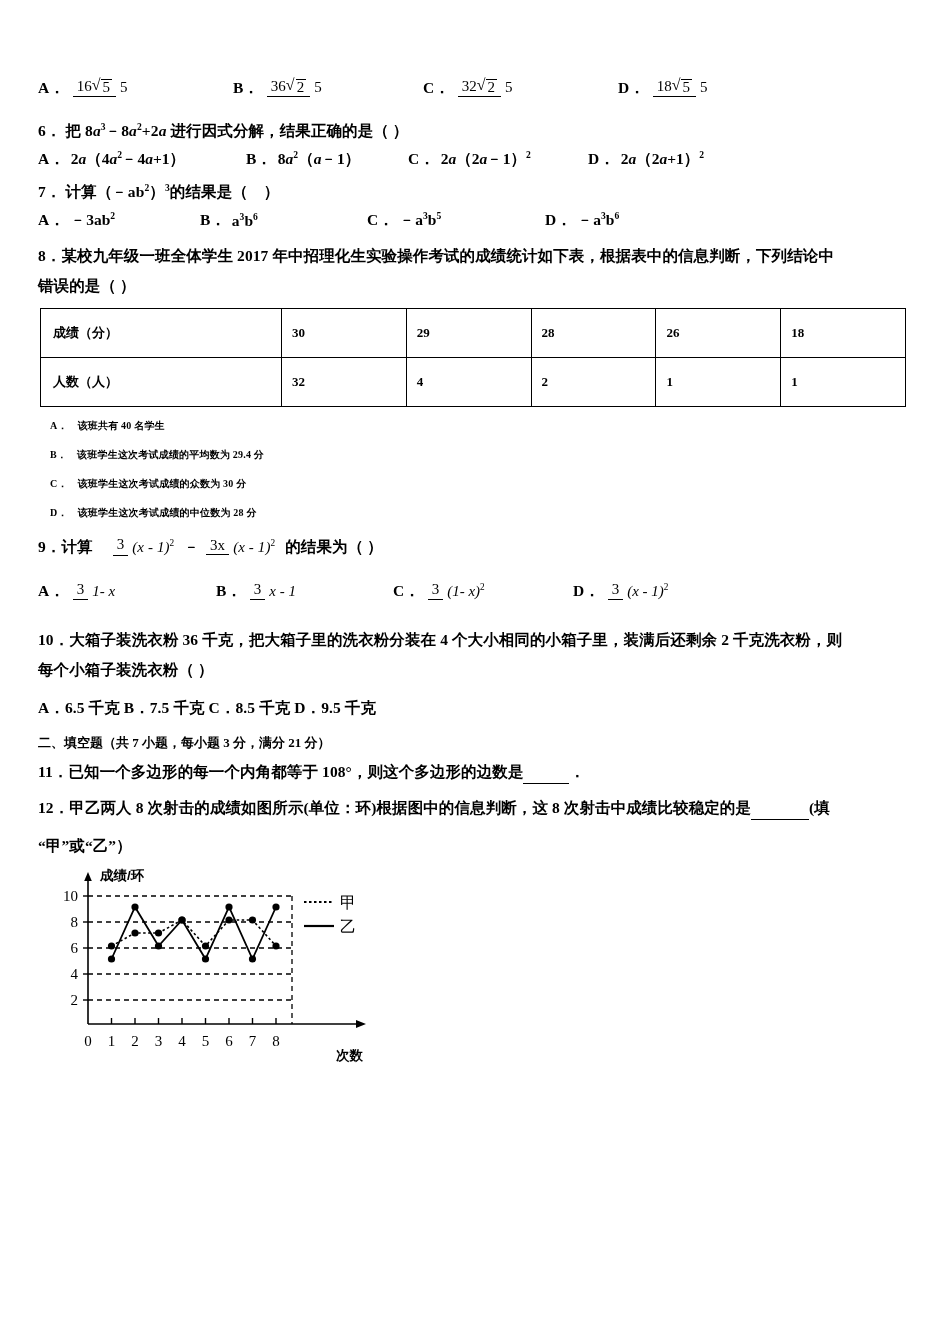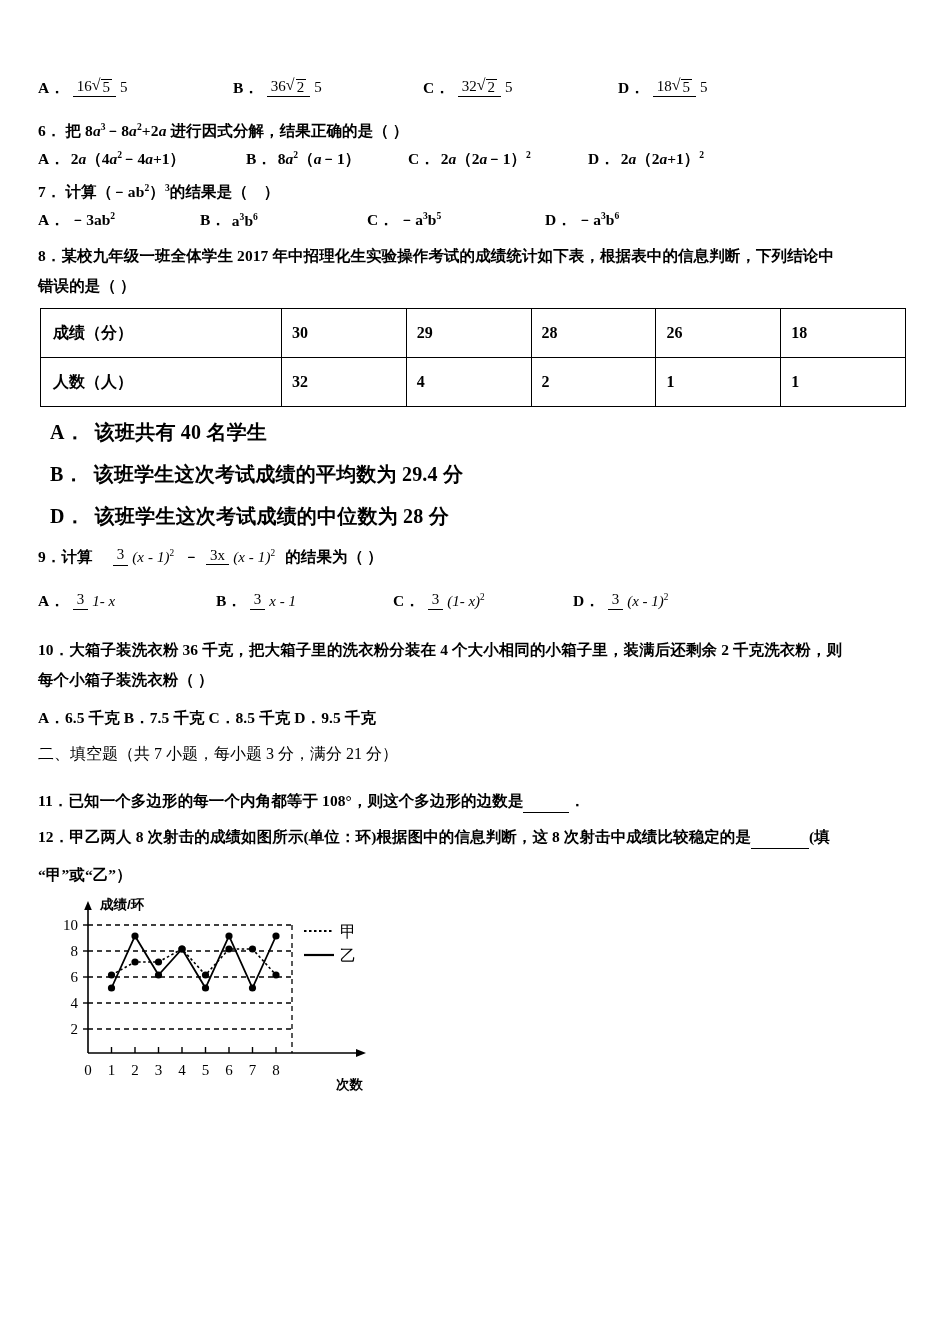--- a/index.html
+++ b/index.html
@@ -94,41 +94,41 @@
   
   table.score-table {
     border-collapse: collapse;
     width: 866px;
     margin: 10px 0 12px 2px;
     table-layout: fixed;
   }
   table.score-table td {
     border: 1.1px solid #000;
     height: 44px;
-    font-size: 16px;
+    font-size: 13px;
     font-weight: bold;
     padding: 2px 10px;
     vertical-align: middle;
   }
   table.score-table td.hdr { width: 218px; }
   table.score-table tr td:first-child { padding-left: 12px; }
 
   .abcd-list { margin: 4px 0 10px 12px; }
   .abcd-list .item {
-    font-size: 20px;
+    font-size: 10px;
     font-weight: bold;
     margin-bottom: 15px;
     letter-spacing: 0.2px;
   }
   .abcd-list .item .ltr { margin-right: 10px; }
 
   .sec-head {
-    font-size: 16px;
-    font-weight: normal;
-    margin: 14px 0 24px 0;
+    font-size: 13px;
+    font-weight: bold;
+    margin: 14px 0 8px 0;
   }
 
   .blank-line {
     display: inline-block;
     border-bottom: 1.3px solid #000;
     width: 46px;
     height: 13px;
     vertical-align: bottom;
   }
   .blank-line.wide { width: 58px; }
@@ -250,20 +250,23 @@
       </tr>
     </tbody>
       </table>
 
     <div class="abcd-list">
       <div class="item">
         <span class="ltr">A．</span><span>该班共有 40 名学生</span>
       </div>
       <div class="item">
         <span class="ltr">B．</span><span>该班学生这次考试成绩的平均数为 29.4 分</span>
+      </div>
+      <div class="item">
+        <span class="ltr">C．</span><span>该班学生这次考试成绩的众数为 30 分</span>
       </div>
       <div class="item">
         <span class="ltr">D．</span><span>该班学生这次考试成绩的中位数为 28 分</span>
       </div>
     </div>
 
     <div class="q-line" style="display:flex;align-items:center;margin-top:14px;margin-bottom:4px">
       <span>9．</span>
       <span style="margin-right:18px">计算</span>
       <span class="frac">

